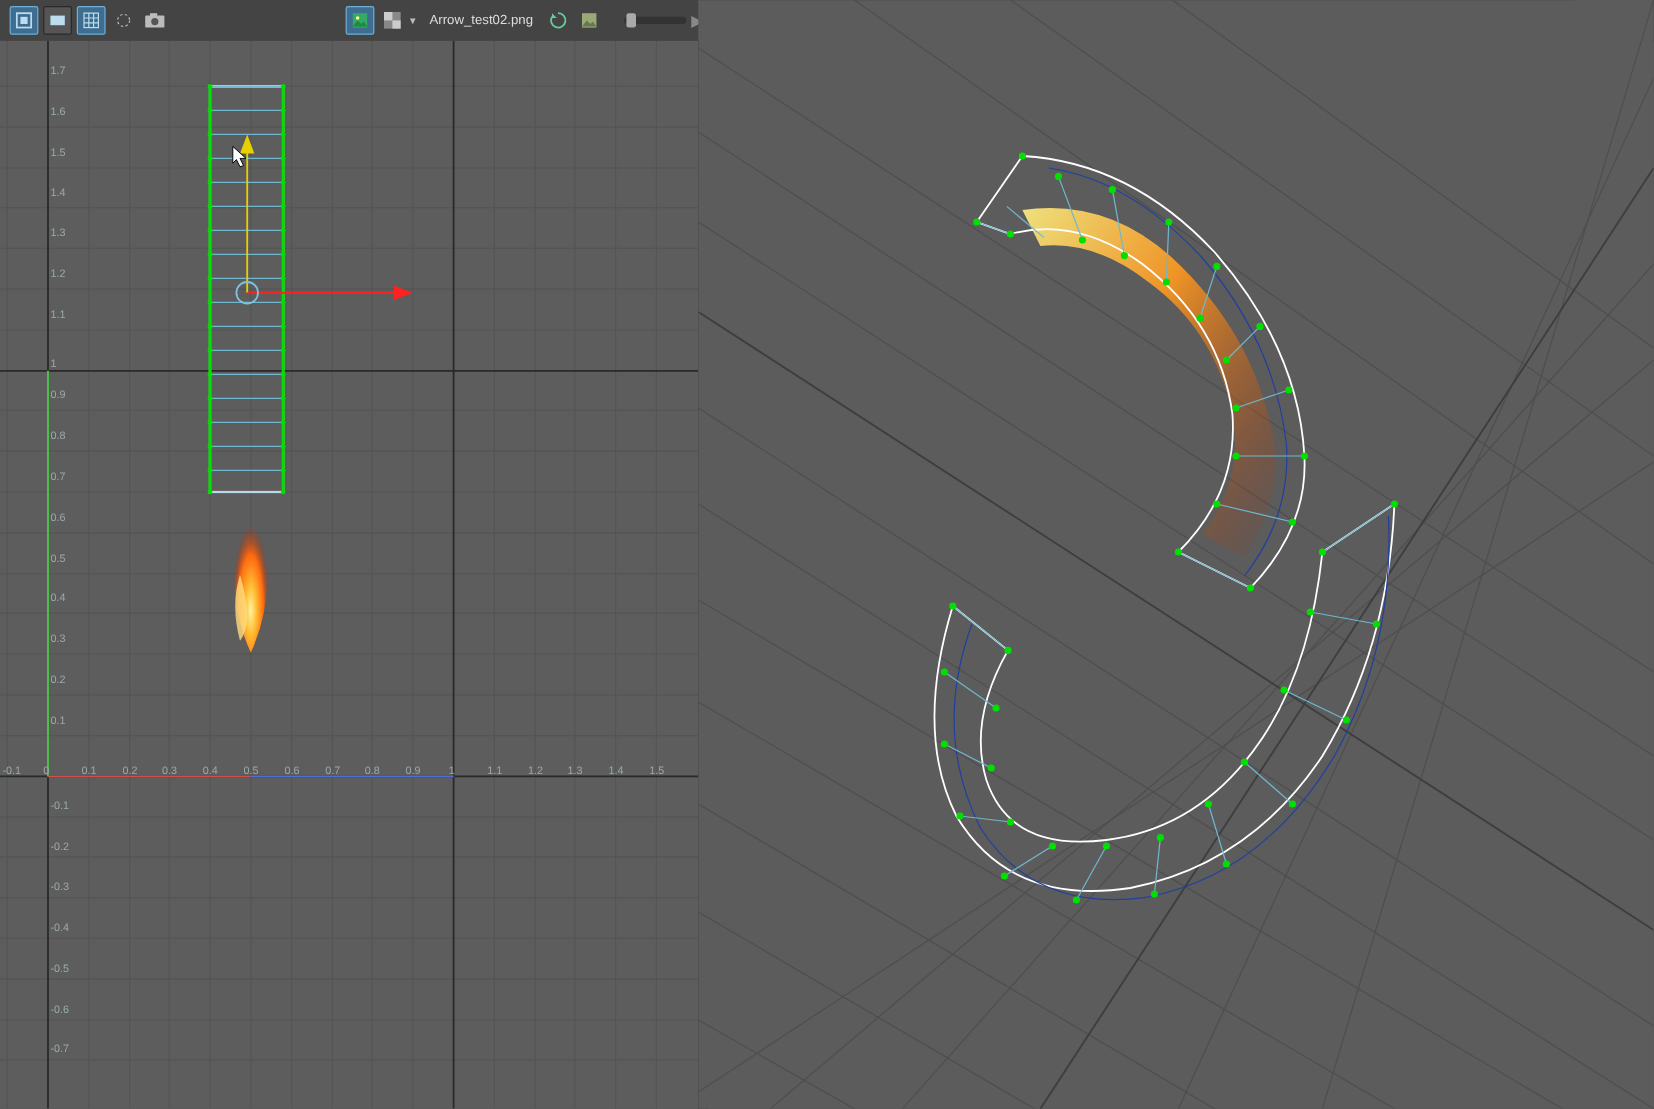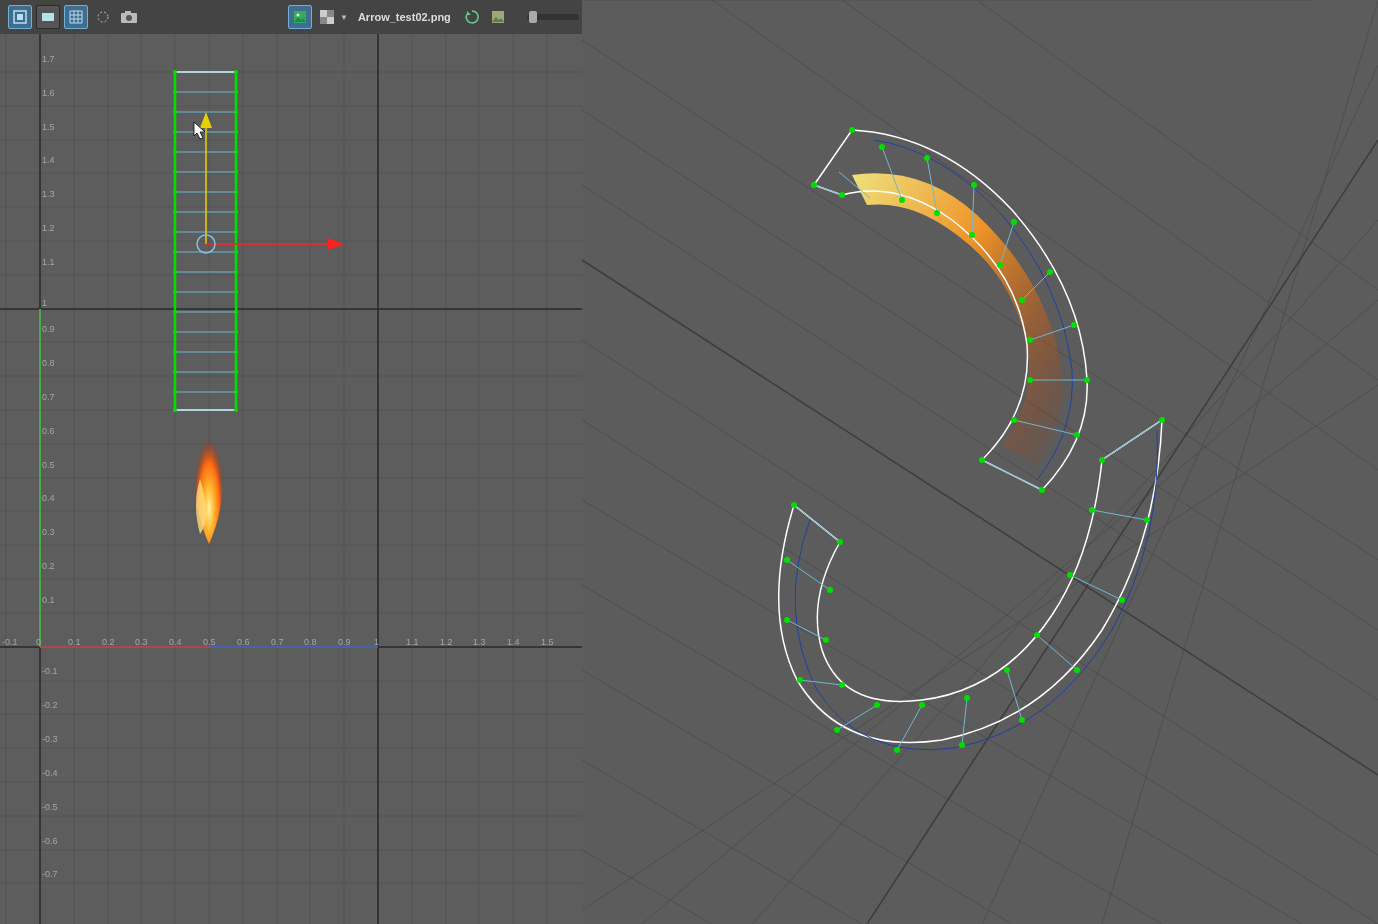--- a/index.html
+++ b/index.html
@@ -7,21 +7,21 @@
   
   .toolbar{position:absolute;left:0;top:0;right:0;height:34px;background:#444;border-bottom:1px solid #333;display:flex;align-items:center;gap:4px;padding:0 8px;}
   .tool-btn{width:22px;height:22px;border:1px solid #2a2a2a;background:#555;display:flex;align-items:center;justify-content:center;border-radius:2px;}
   .tool-btn.active{background:#3f6d8f;border-color:#6fb0d6;}
   .tool-sep{width:10px;}
   .tool-btn svg{display:block;}
   .slider-track{width:52px;height:6px;background:#333;border-radius:3px;position:relative;}
   .slider-thumb{position:absolute;top:-3px;left:2px;width:8px;height:12px;background:#aaa;border-radius:2px;}
   .fwd-arrows{color:#888;font-size:13px;letter-spacing:-2px;}
   .dd-arrow{color:#bbb;font-size:8px;margin-left:-2px;}
-  .fname{color:#ddd;font-size:11px;margin:0 6px;font-weight:bold;}
+  .fname{color:#ddd;font-size:11px;margin:0 6px;}
   
   .left-pane{position:absolute;left:0;top:34px;width:582px;bottom:0;background:#5d5d5d;}
   .right-pane{position:absolute;left:582px;top:0;right:0;bottom:0;background:#5c5c5c;}
   .v-splitter{position:absolute;left:582px;top:34px;width:6px;bottom:0;background:#3c3c3c;border-left:1px solid #2a2a2a;border-right:1px solid #2a2a2a;}
   
   .left-pane svg, .right-pane svg{position:absolute;left:0;top:0;}
   
   .tick{fill:#9aa;font-size:9px;font-family:sans-serif;}
   .seam{stroke:#00e000;stroke-width:2.5;}
   .vert{fill:#00e000;}

